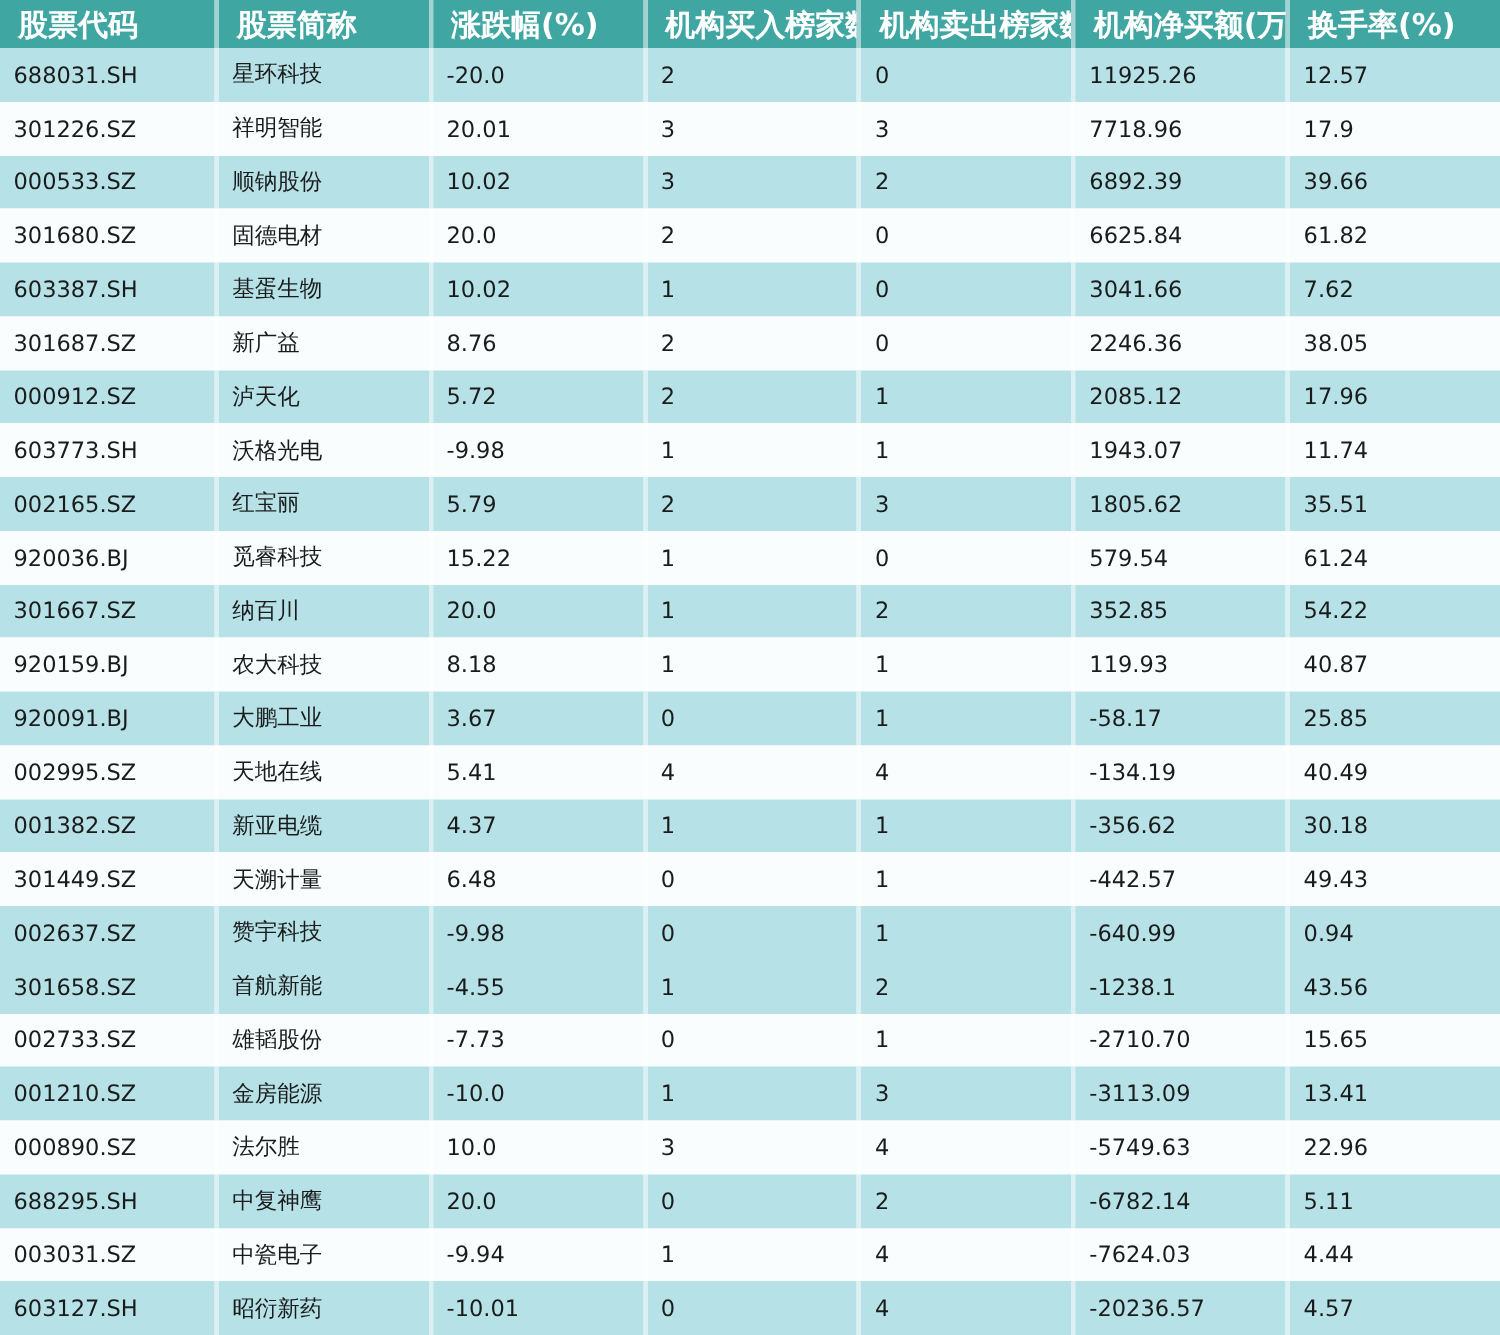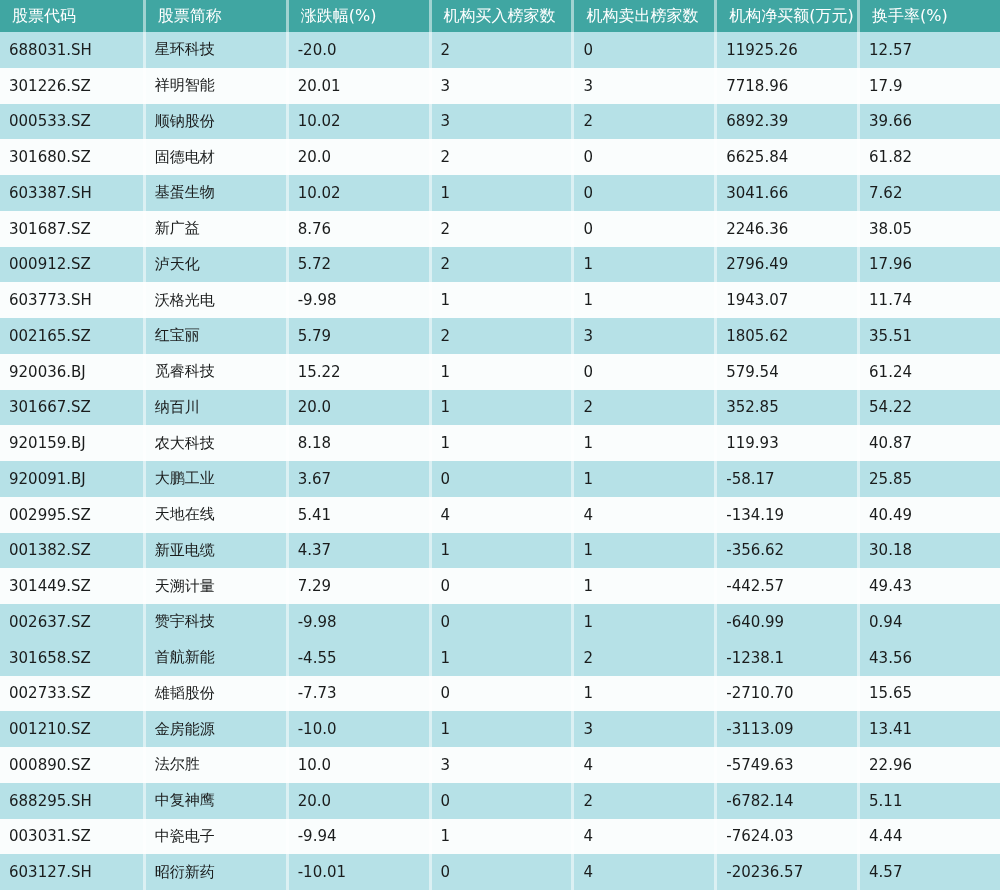--- a/index.html
+++ b/index.html
@@ -21,21 +21,21 @@
   }
   th,td{
     text-align:left;vertical-align:middle;
     padding:0 2px 0 9px;
     white-space:nowrap;overflow:hidden;
     border-left:3px solid var(--sep);
   }
   th:first-child,td:first-child{border-left:none;}
   thead th{
     background:var(--header-bg);color:var(--header-fg);
-    font-size:16px;font-weight:normal;height:32px;padding-left:12px;
+    font-size:20px;font-weight:bold;height:32px;padding-left:12px;
   }
   td{font-size:15px;color:var(--body-fg);}
   tr.odd  td{background:var(--row-odd);}
   tr.even td{background:var(--row-even);}
 </style>
 </head>
 <body>
 
 <table>
   <thead>
@@ -103,21 +103,21 @@
         <td>0</td>
         <td>2246.36</td>
         <td>38.05</td>
       </tr>
       <tr class="odd">
         <td>000912.SZ</td>
         <td>泸天化</td>
         <td>5.72</td>
         <td>2</td>
         <td>1</td>
-        <td>2796.49</td>
+        <td>2085.12</td>
         <td>17.96</td>
       </tr>
       <tr class="even">
         <td>603773.SH</td>
         <td>沃格光电</td>
         <td>-9.98</td>
         <td>1</td>
         <td>1</td>
         <td>1943.07</td>
         <td>11.74</td>
@@ -181,21 +181,21 @@
         <td>新亚电缆</td>
         <td>4.37</td>
         <td>1</td>
         <td>1</td>
         <td>-356.62</td>
         <td>30.18</td>
       </tr>
       <tr class="even">
         <td>301449.SZ</td>
         <td>天溯计量</td>
-        <td>7.29</td>
+        <td>6.48</td>
         <td>0</td>
         <td>1</td>
         <td>-442.57</td>
         <td>49.43</td>
       </tr>
       <tr class="odd">
         <td>002637.SZ</td>
         <td>赞宇科技</td>
         <td>-9.98</td>
         <td>0</td>

